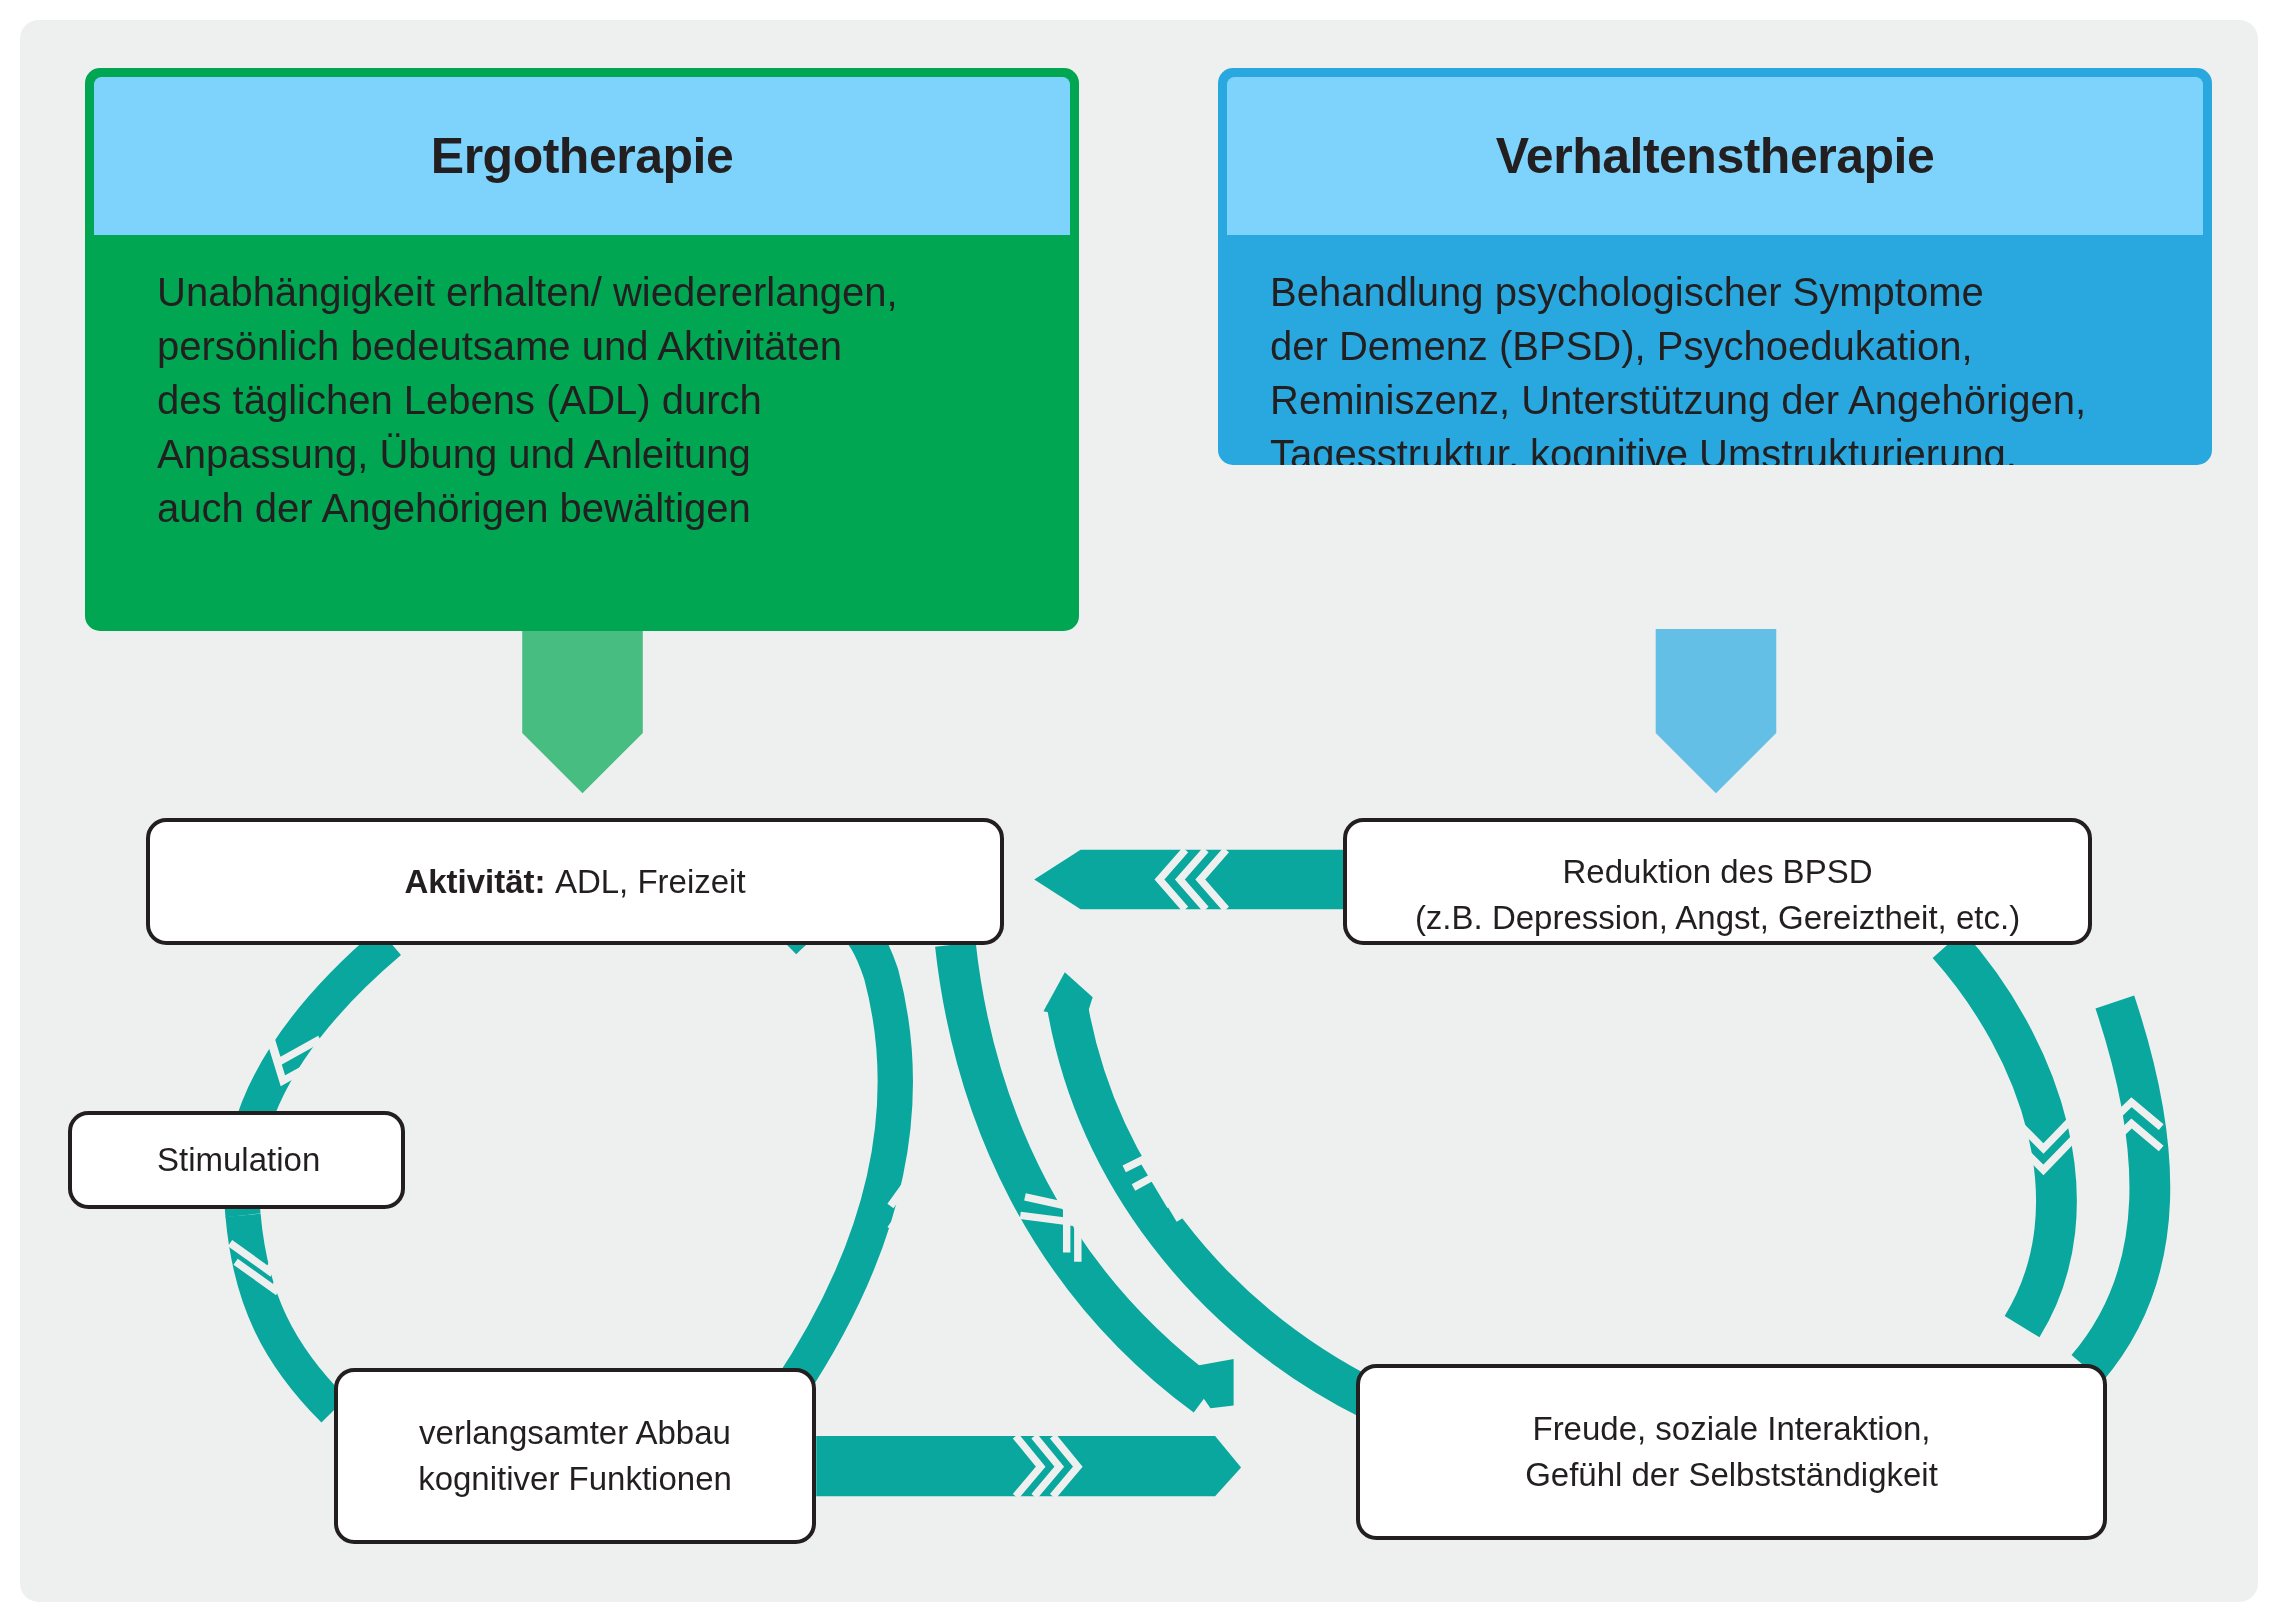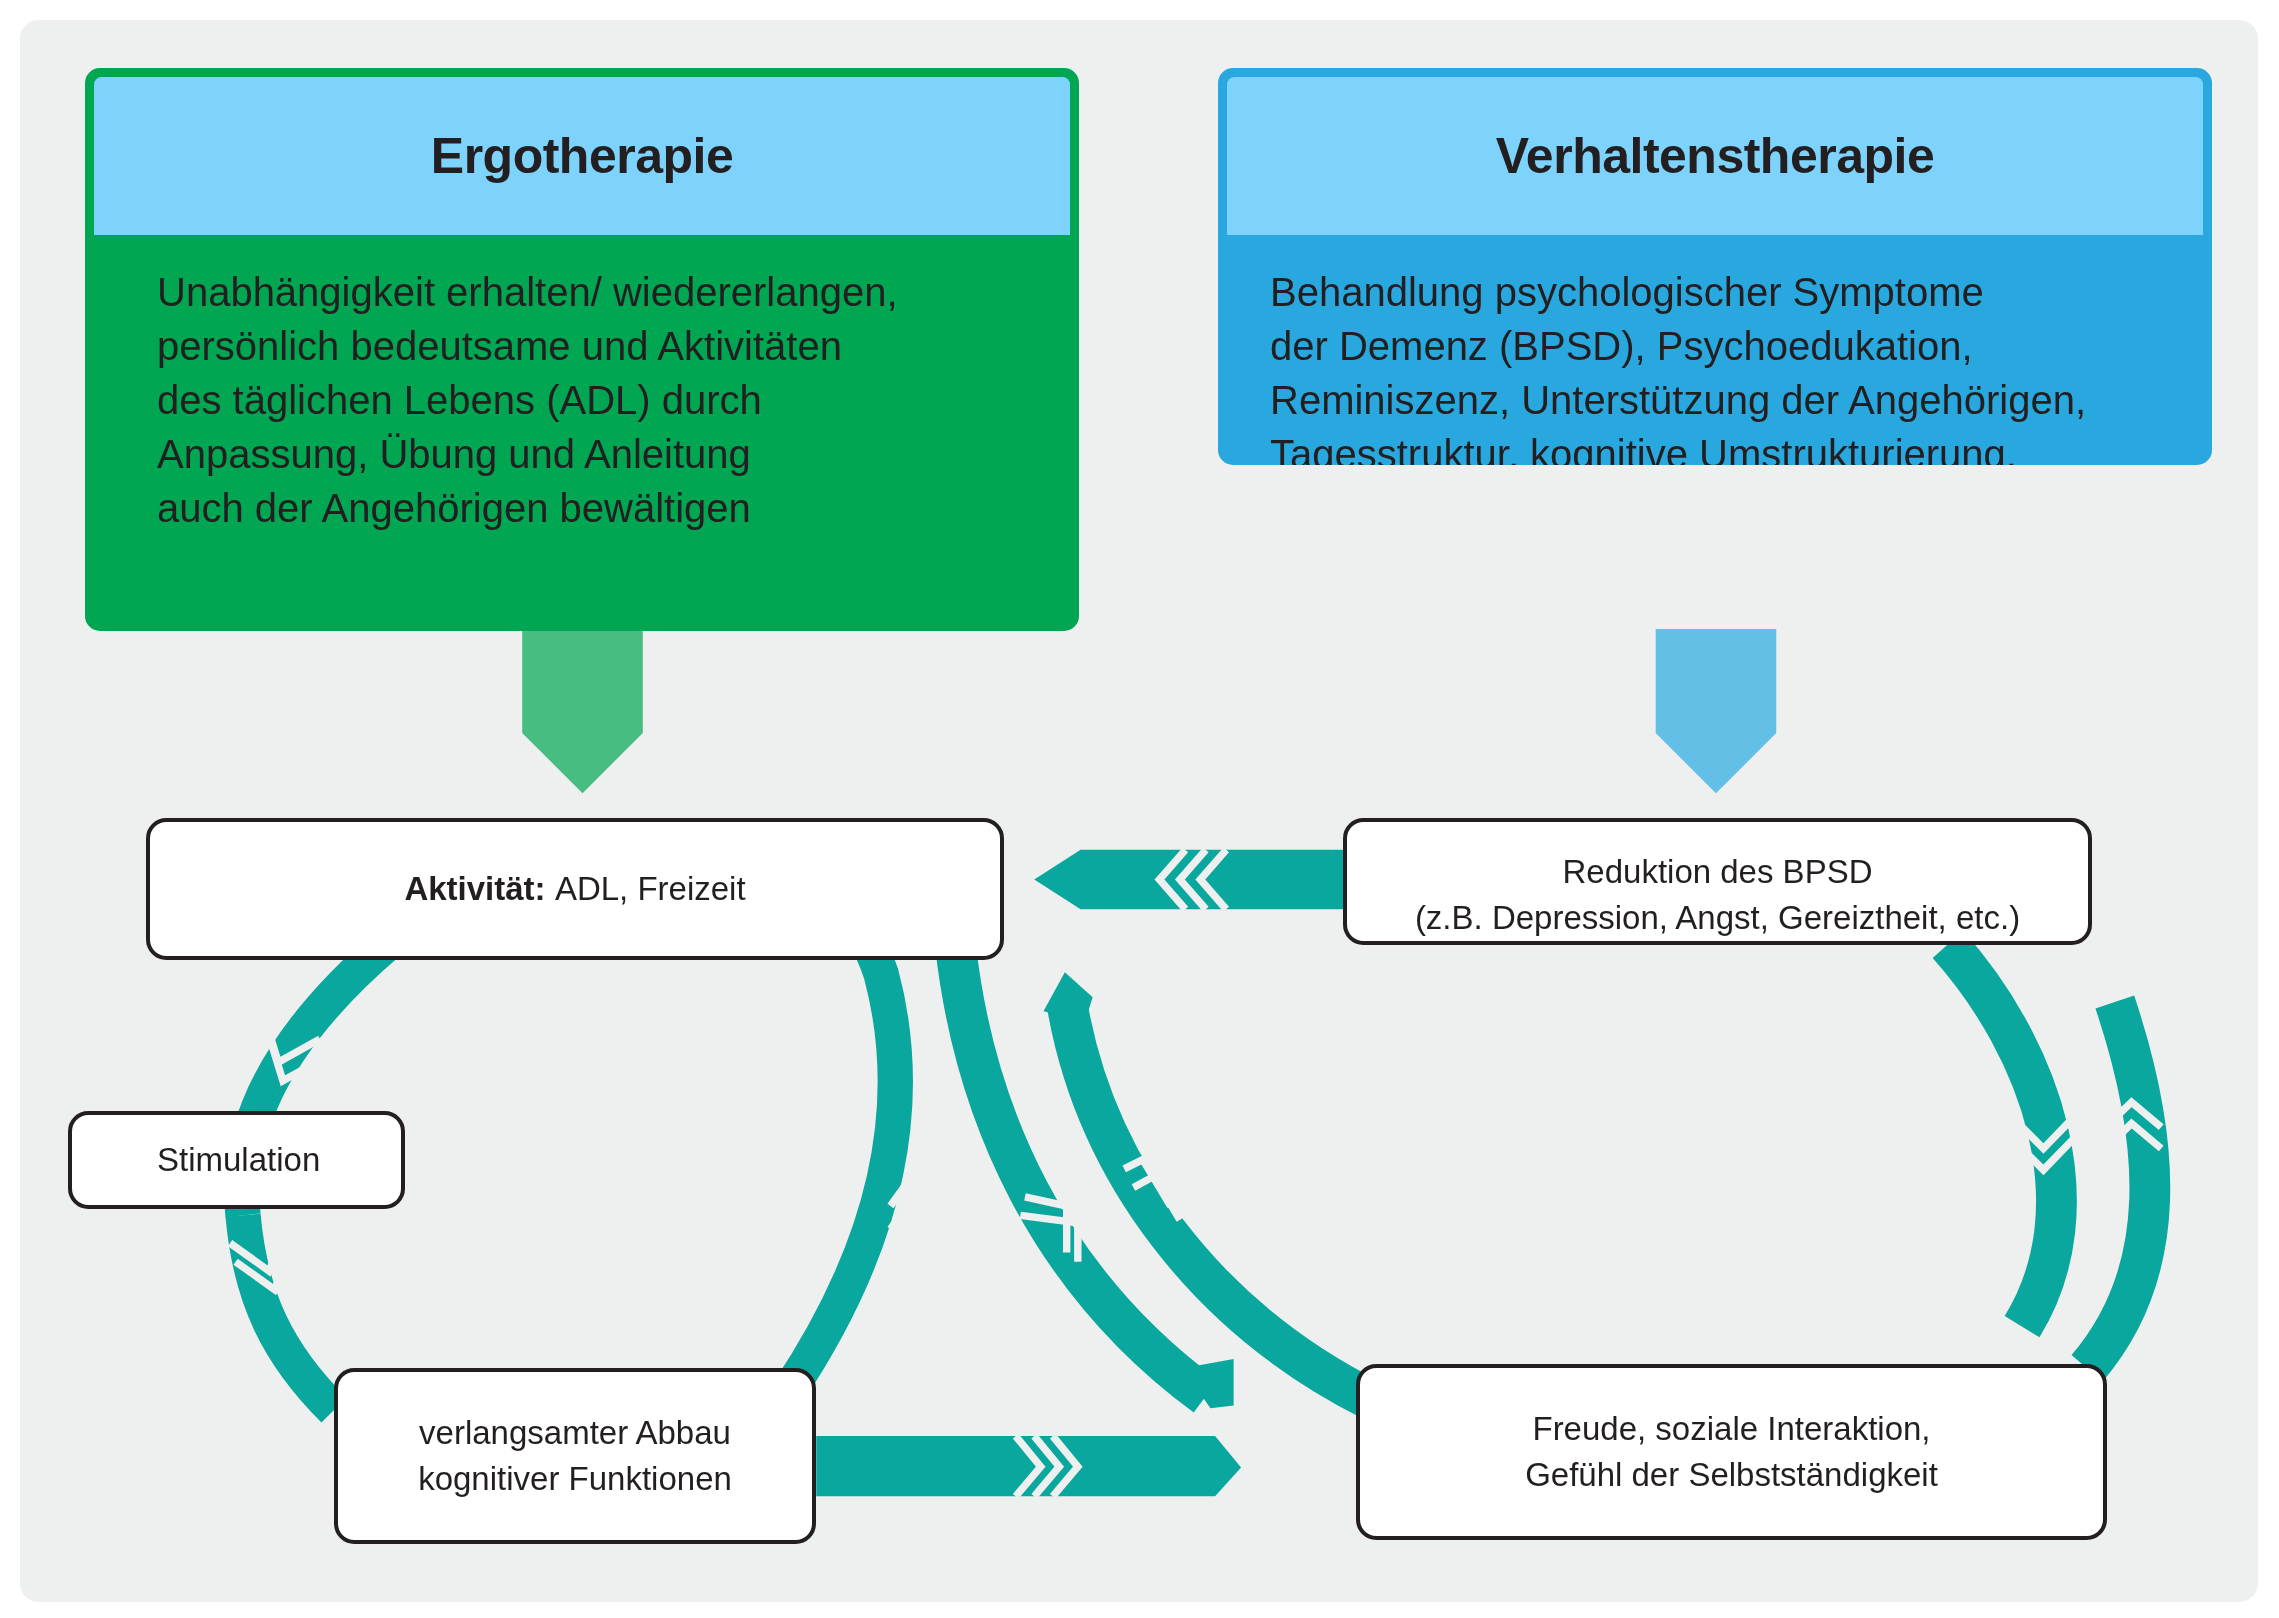--- a/index.html
+++ b/index.html
@@ -15,21 +15,21 @@
   .panel-title { font-weight: bold; font-size: 50px; letter-spacing: -0.5px; }
   .panel-body { position: absolute; left: 0; right: 0; top: 167px; bottom: 0; }
   .panel-text { position: absolute; top: 30px; font-size: 40px; line-height: 54px; white-space: pre-line; }
   #panel-ergo { left: 85px; top: 68px; width: 994px; height: 563px; background: #00a651; }
   #panel-ergo .panel-text { left: 72px; }
   #panel-verh { left: 1218px; top: 68px; width: 994px; height: 397px; background: #29a8e0; }
   #panel-verh .panel-text { left: 52px; }
   .node { position: absolute; background: #fff; border: 4.6px solid #231f20; border-radius: 20.4px;
           display: flex; align-items: center; justify-content: center; text-align: center;
           font-size: 33px; line-height: 46px; box-sizing: border-box; white-space: pre-line; }
-  #node-activity { left: 146px; top: 818px; width: 858px; height: 142px; }
+  #node-activity { left: 146px; top: 818px; width: 858px; height: 127px; }
   #node-activity b { font-weight: bold; margin-right: 9.3px; }
   #node-bpsd { left: 1343px; top: 818px; width: 749px; height: 127px; align-items: flex-end; }
   #node-stimulation { left: 68px; top: 1111px; width: 337px; height: 98px; justify-content: flex-start; padding-left: 85px; }
   #node-decline { left: 334px; top: 1368px; width: 482px; height: 176px; }
   #node-joy { left: 1356px; top: 1364px; width: 751px; height: 176px; }
 </style>
 </head>
 <body>
 
 <div class="canvas"></div>

